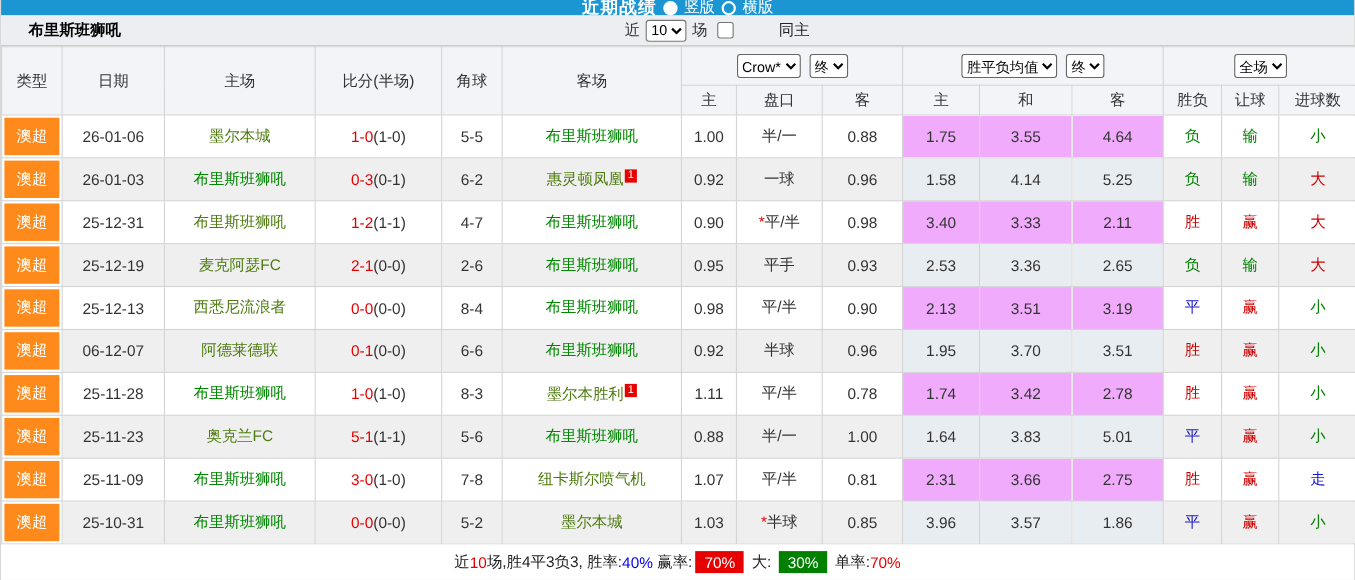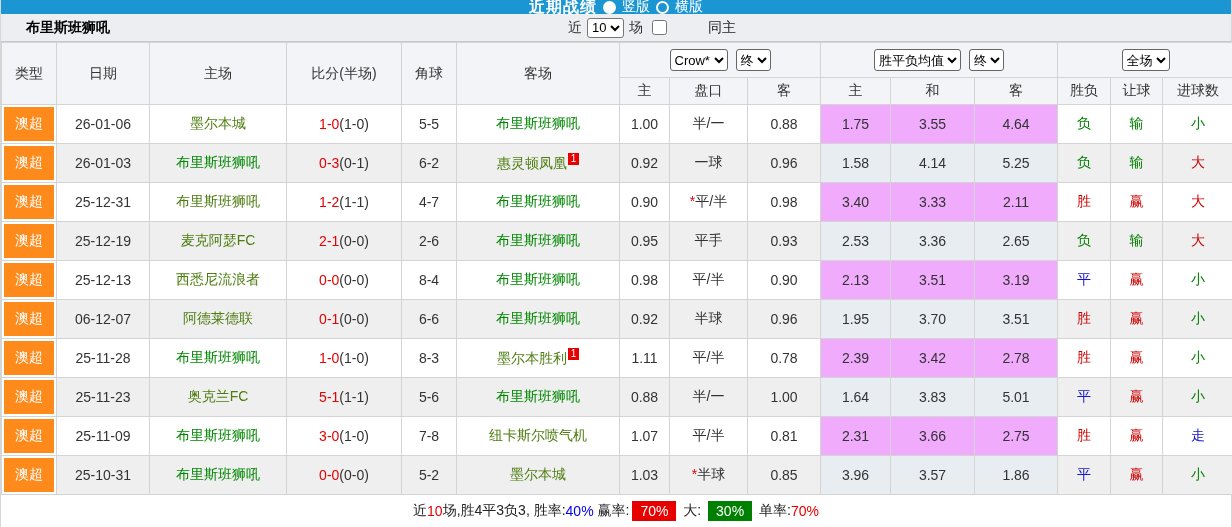--- a/index.html
+++ b/index.html
@@ -287,21 +287,21 @@
             <div class="league-chip">澳超</div>
           </td>
           <td>25-11-28</td>
           <td><span class="team-green">布里斯班狮吼</span></td>
           <td><span class="score-ft">1-0</span><span class="score-ht">(1-0)</span></td>
           <td>8-3</td>
           <td><span class="team-dark">墨尔本胜利</span><sup class="badge1">1</sup></td>
           <td>1.11</td>
           <td><span>平/半</span></td>
           <td>0.78</td>
-          <td class="mean">2.39</td>
+          <td class="mean">1.74</td>
           <td class="mean">3.42</td>
           <td class="mean">2.78</td>
           <td class="res c-red">胜</td>
           <td class="res c-red">赢</td>
           <td class="res c-green">小</td>
         </tr>
         <tr class="even">
           <td class="league">
             <div class="league-chip">澳超</div>
           </td>

